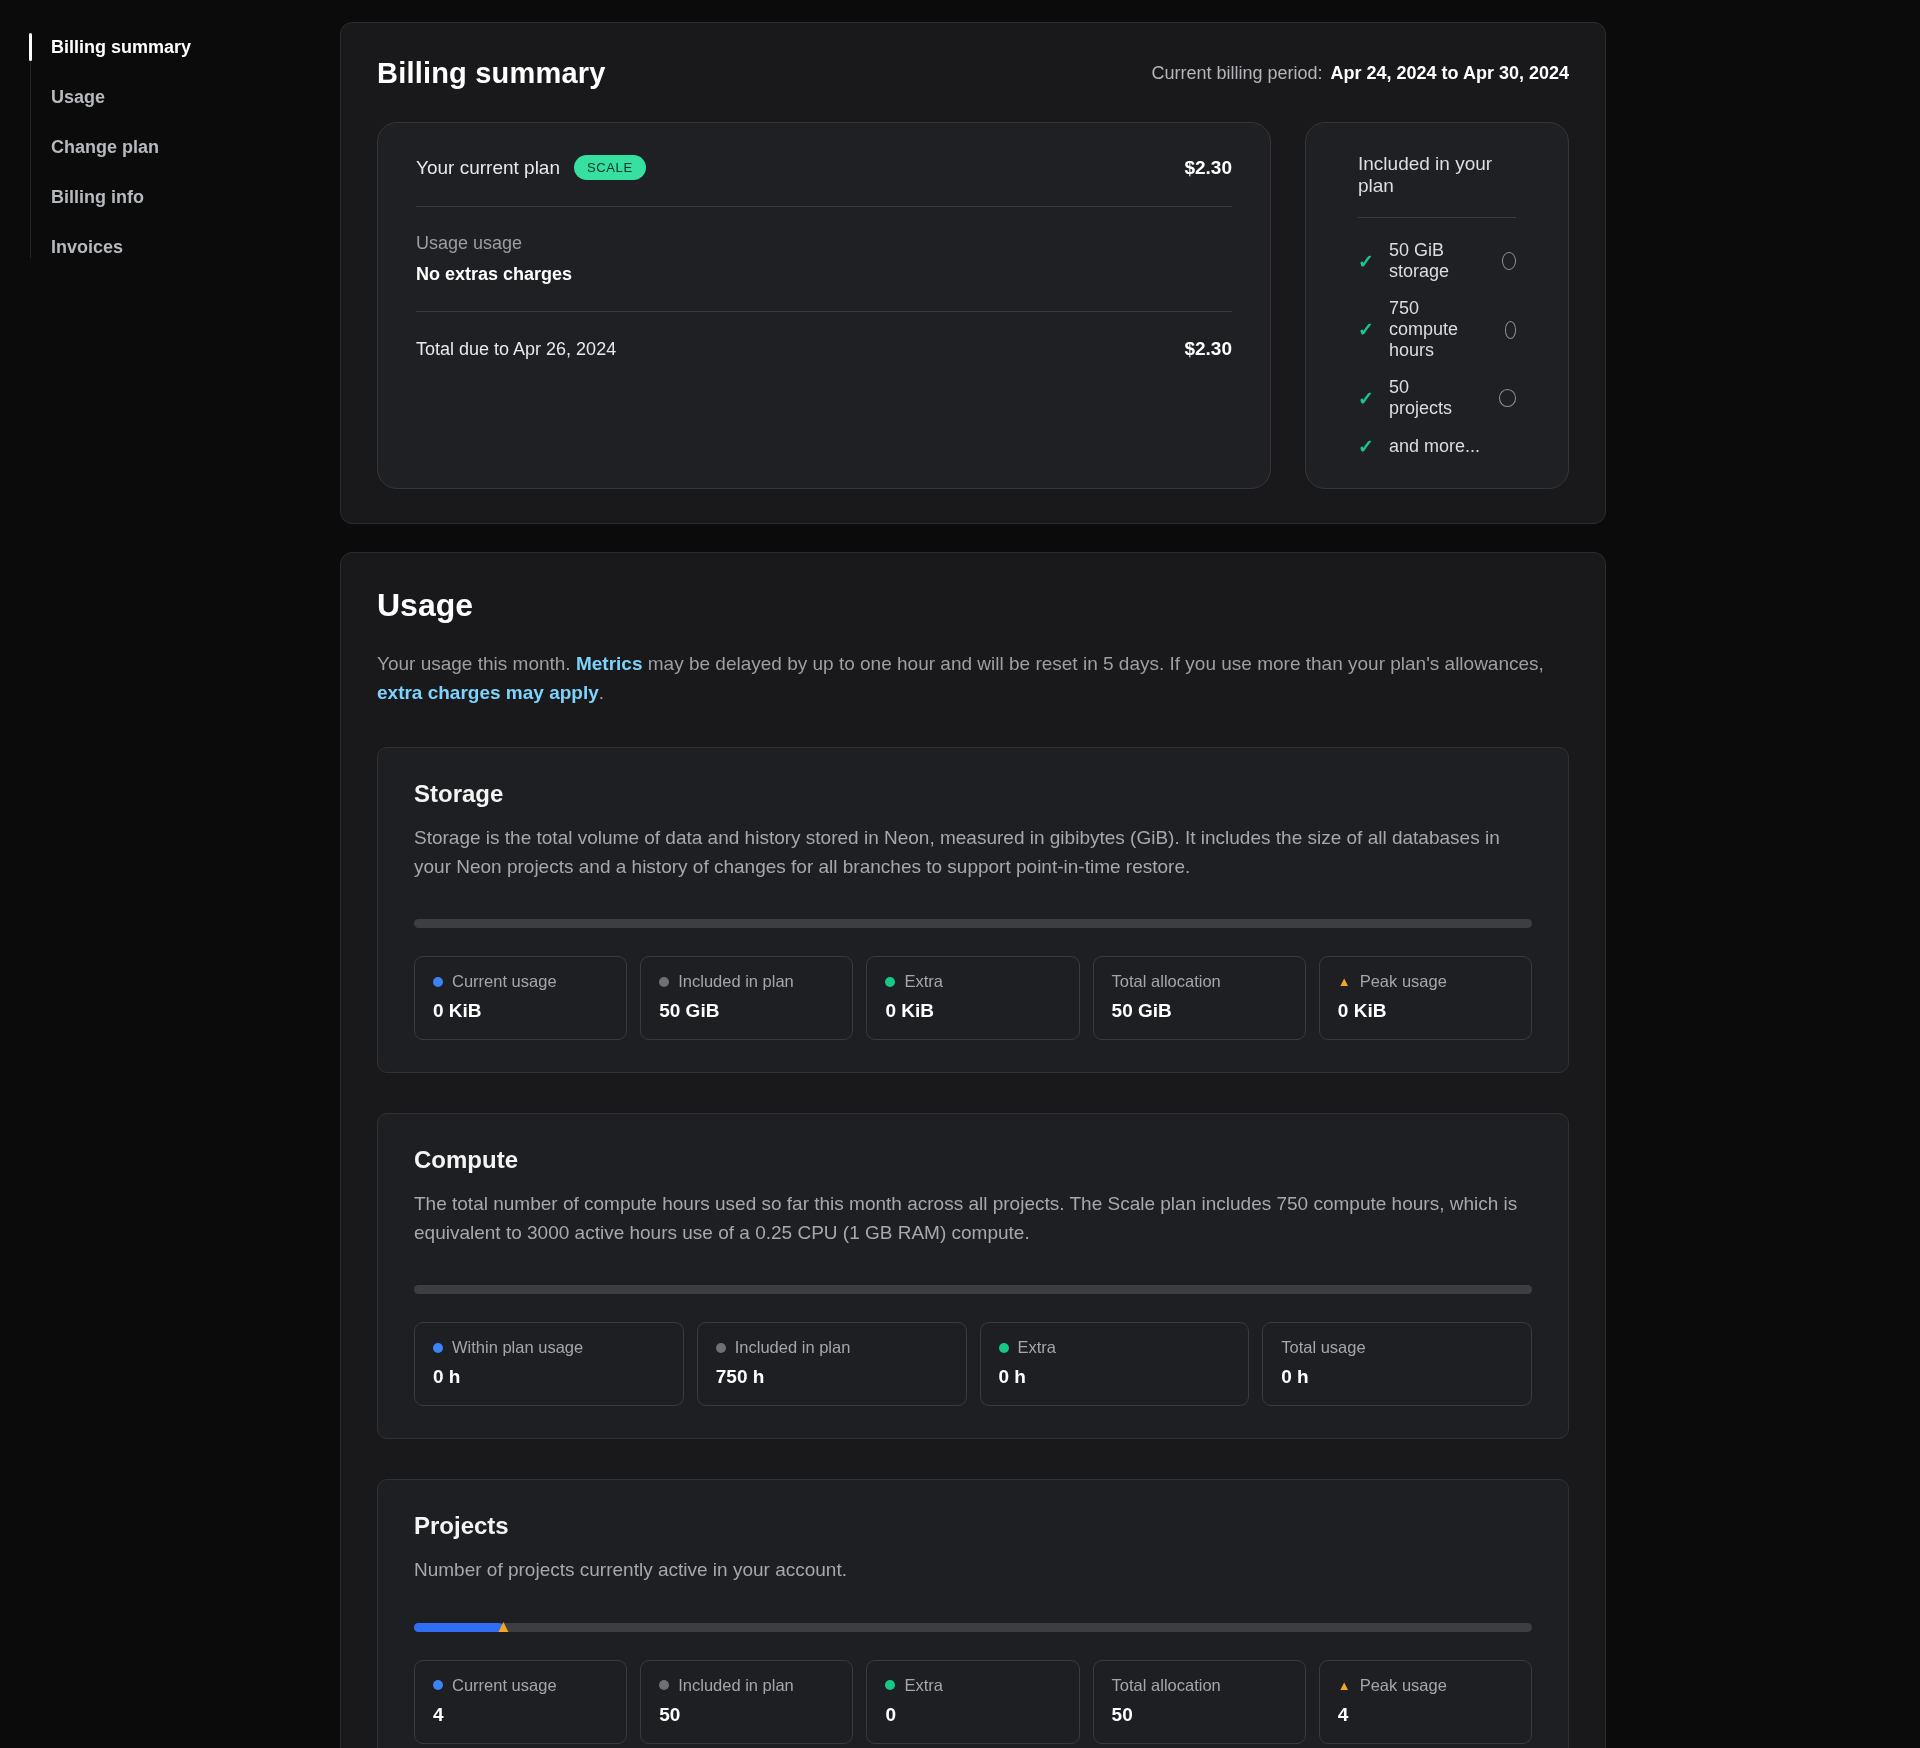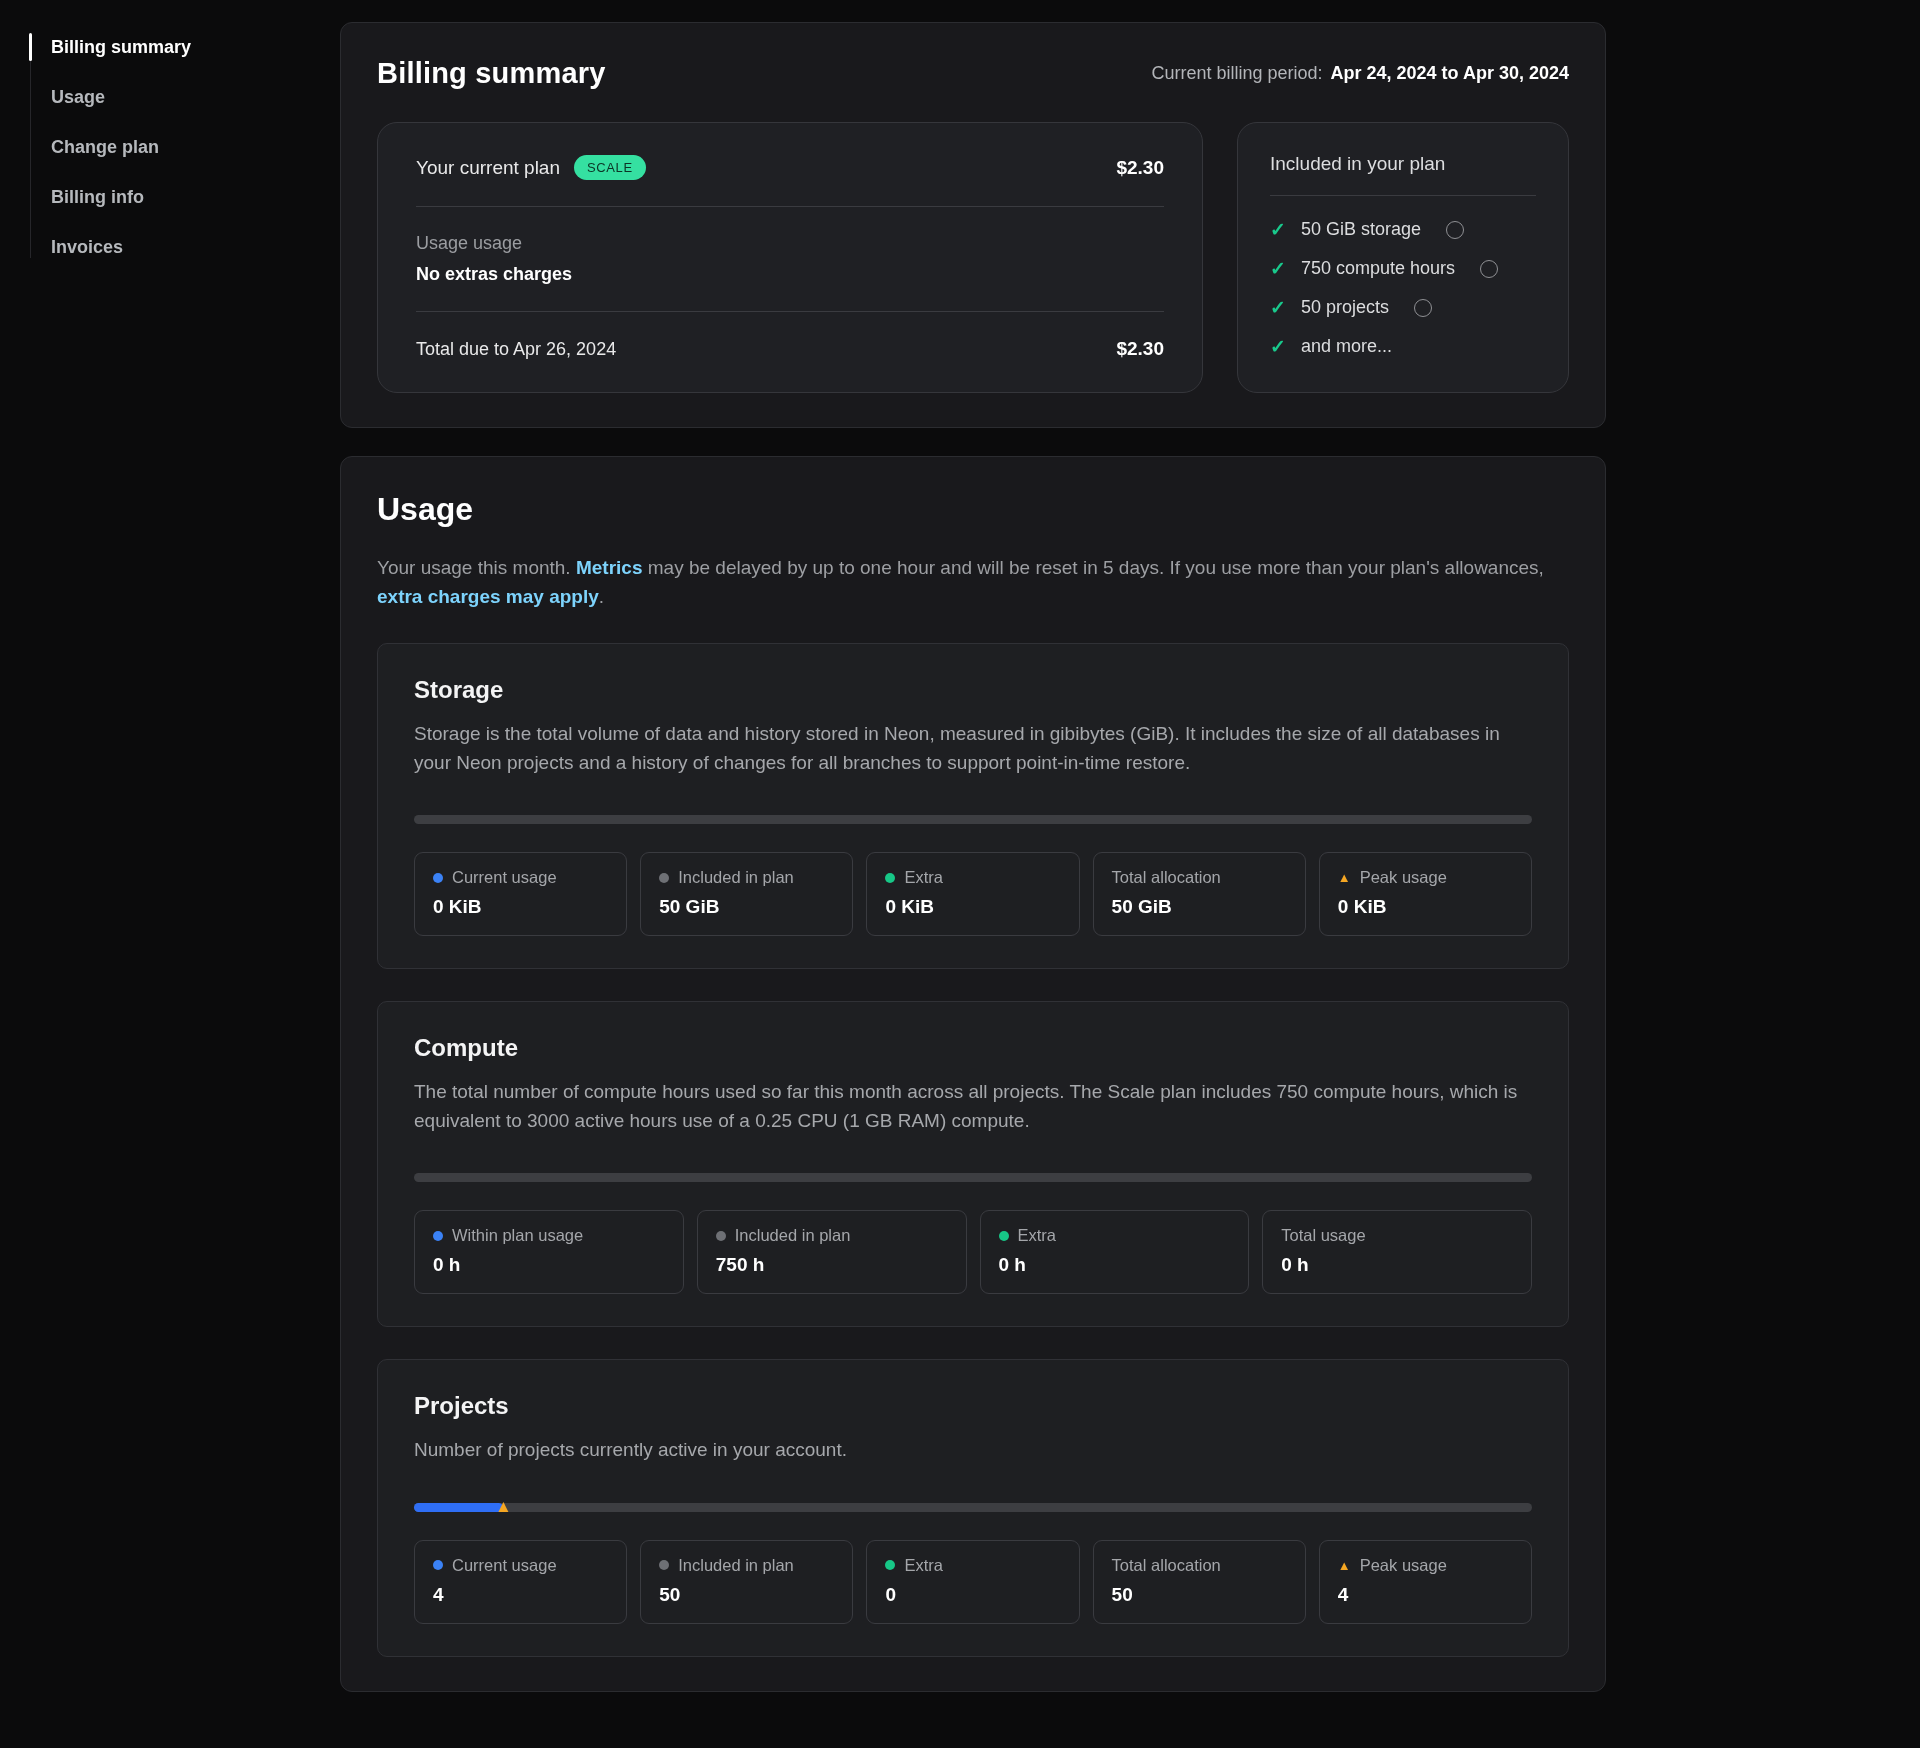--- a/index.html
+++ b/index.html
@@ -52,21 +52,21 @@
   .period { font-size: 18px; color: #b3b5b9; }
   .period .period-value { color: #ffffff; font-weight: 700; margin-left: 8px; }
 
   .bs-panels { display: flex; gap: 34px; align-items: stretch; }
   .panel {
     background: #1f2024;
     border: 1px solid #35363b;
     border-radius: 20px;
   }
   .panel.left { flex: 1; padding: 32px 38px; }
-  .panel.right { width: 332px; flex-shrink: 0; padding: 30px 32px; }
+  .panel.right { width: 264px; flex-shrink: 0; padding: 30px 52px; }
 
   .plan-row { display: flex; justify-content: space-between; align-items: center; }
   .plan-left { display: flex; align-items: center; gap: 14px; }
   .plan-label { font-size: 19px; color: #e9e9ea; }
   .badge {
     background: #35e0a1;
     color: #0c3526;
     font-size: 13px;
     font-weight: 400;
     letter-spacing: 0.6px;
@@ -103,21 +103,21 @@
   
   .usage-title { font-size: 32px; font-weight: 700; color: #ffffff; margin-bottom: 26px; }
   .usage-intro { font-size: 19px; line-height: 1.5; color: #9d9fa3; max-width: 1185px; }
   .link { color: #7dd3fc; font-weight: 700; text-decoration: none; cursor: pointer; }
 
   .subcard {
     background: #1e1f22;
     border: 1px solid #303136;
     border-radius: 10px;
     padding: 32px 36px;
-    margin-top: 32px;
+    margin-top: 40px;
   }
   .section-title { font-size: 24px; font-weight: 700; color: #f4f4f5; margin-bottom: 16px; }
   .section-desc { font-size: 19px; line-height: 1.5; color: #a6a8ac; max-width: 1140px; }
 
   .progress {
     position: relative;
     height: 9px;
     background: #3d3e42;
     border-radius: 999px;
     margin: 38px 0 28px 0;

